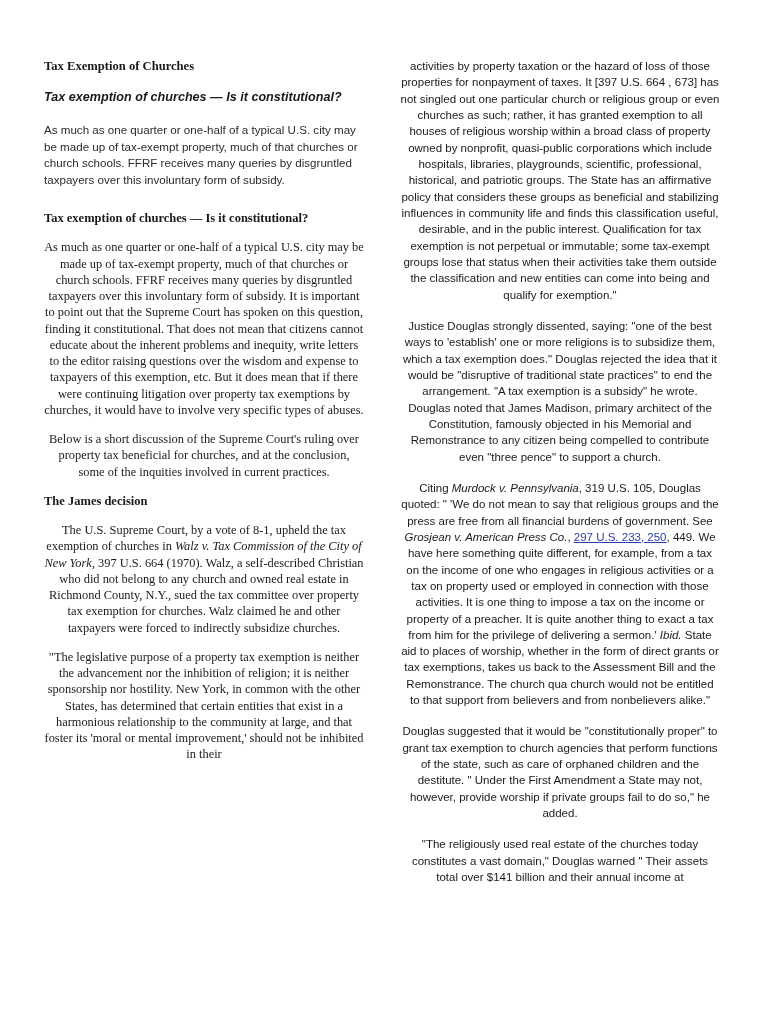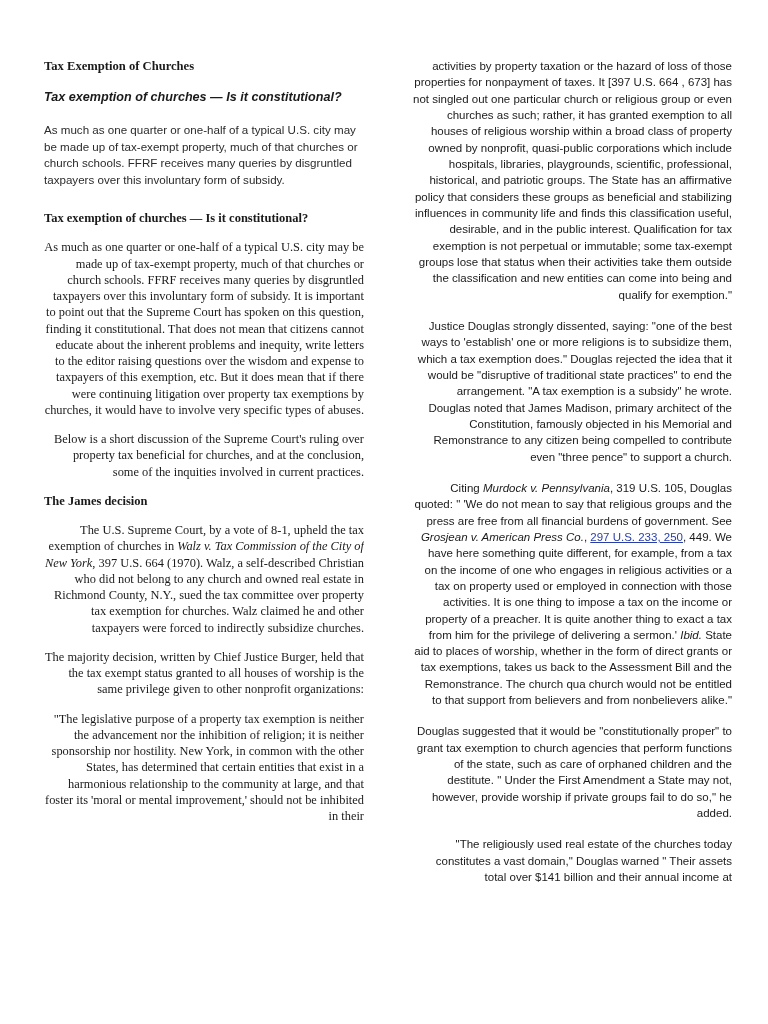--- a/index.html
+++ b/index.html
@@ -16,33 +16,33 @@
   .page {
     position: relative;
     width: 768px;
     height: 1024px;
     box-sizing: border-box;
     padding: 58px 44px 20px 44px;
   }
   .columns {
     display: flex;
     flex-direction: row;
-    gap: 48px;
+    gap: 36px;
     height: 100%;
   }
   .col {
     width: 320px;
     flex: 0 0 320px;
     overflow: hidden;
   }
   p {
     margin: 0 0 13px 0;
     font-size: 12.4px;
     line-height: 1.31;
-    text-align: right;
+    text-align: center;
   }
   .doc-title {
     font-family: "Liberation Serif", serif;
     font-weight: bold;
     font-size: 12.6px;
     margin: 0 0 15px 0;
     line-height: 1.3;
   }
   .subtitle-sans {
     font-family: "Liberation Sans", sans-serif;
@@ -97,21 +97,20 @@
       <div class="heading">Tax exemption of churches — Is it constitutional?</div>
 
       <p>As much as one quarter or one-half of a typical U.S. city may be made up of tax-exempt property, much of that churches or church schools. FFRF receives many queries by disgruntled taxpayers over this involuntary form of subsidy. It is important to point out that the Supreme Court has spoken on this question, finding it constitutional. That does not mean that citizens cannot educate about the inherent problems and inequity, write letters to the editor raising questions over the wisdom and expense to taxpayers of this exemption, etc. But it does mean that if there were continuing litigation over property tax exemptions by churches, it would have to involve very specific types of abuses.</p>
 
       <p>Below is a short discussion of the Supreme Court's ruling over property tax beneficial for churches, and at the conclusion, some of the inquities involved in current practices.</p>
 
       <div class="heading spaced">The James decision</div>
 
       <p><span>The U.S. Supreme Court, by a vote of 8-1, upheld the tax exemption of churches in </span><i>Walz v. Tax Commission of the City of New York</i><span>, 397 U.S. 664 (1970). Walz, a self-described Christian who did not belong to any church and owned real estate in Richmond County, N.Y., sued the tax committee over property tax exemption for churches. Walz claimed he and other taxpayers were forced to indirectly subsidize churches.</span></p>
 
-      <p>The majority decision, written by Chief Justice Burger, held that the tax exempt status granted to all houses of worship is the same privilege given to other nonprofit organizations:</p>
 
       <p>"The legislative purpose of a property tax exemption is neither the advancement nor the inhibition of religion; it is neither sponsorship nor hostility. New York, in common with the other States, has determined that certain entities that exist in a harmonious relationship to the community at large, and that foster its 'moral or mental improvement,' should not be inhibited in their</p>
     </div>
 
     <div class="col right-col">
       <p>activities by property taxation or the hazard of loss of those properties for nonpayment of taxes. It [397 U.S. 664 , 673]   has not singled out one particular church or religious group or even churches as such; rather, it has granted exemption to all houses of religious worship within a broad class of property owned by nonprofit, quasi-public corporations which include hospitals, libraries, playgrounds, scientific, professional, historical, and patriotic groups. The State has an affirmative policy that considers these groups as beneficial and stabilizing influences in community life and finds this classification useful, desirable, and in the public interest. Qualification for tax exemption is not perpetual or immutable; some tax-exempt groups lose that status when their activities take them outside the classification and new entities can come into being and qualify for exemption."</p>
 
       <p>Justice Douglas strongly dissented, saying: "one of the best ways to 'establish' one or more religions is to subsidize them, which a tax exemption does." Douglas rejected the idea that it would be "disruptive of traditional state practices" to end the arrangement. "A tax exemption is a subsidy" he wrote. Douglas noted that James Madison, primary architect of the Constitution, famously objected in his Memorial and Remonstrance to any citizen being compelled to contribute even "three pence" to support a church.</p>
 
       <p><span>Citing </span><i>Murdock v. Pennsylvania</i><span>, 319 U.S. 105, Douglas quoted:  " 'We do not mean to say that religious groups and the press are free from all financial burdens of government. See </span><i>Grosjean v. American Press Co.</i><span>, </span><a class="cite-link" href="#">297 U.S. 233, 250</a><span>, 449. We have here something quite different, for example, from a tax on the income of one who engages in religious activities or a tax on property used or employed in connection with those activities. It is one thing to impose a tax on the income or property of a preacher. It is quite another thing to exact a tax from him for the privilege of delivering a sermon.' </span><i>Ibid.</i><span> State aid to places of worship, whether in the form of direct grants or tax exemptions, takes us back to the Assessment Bill and the Remonstrance. The church qua church would not be entitled to that support from believers and from nonbelievers alike."</span></p>

